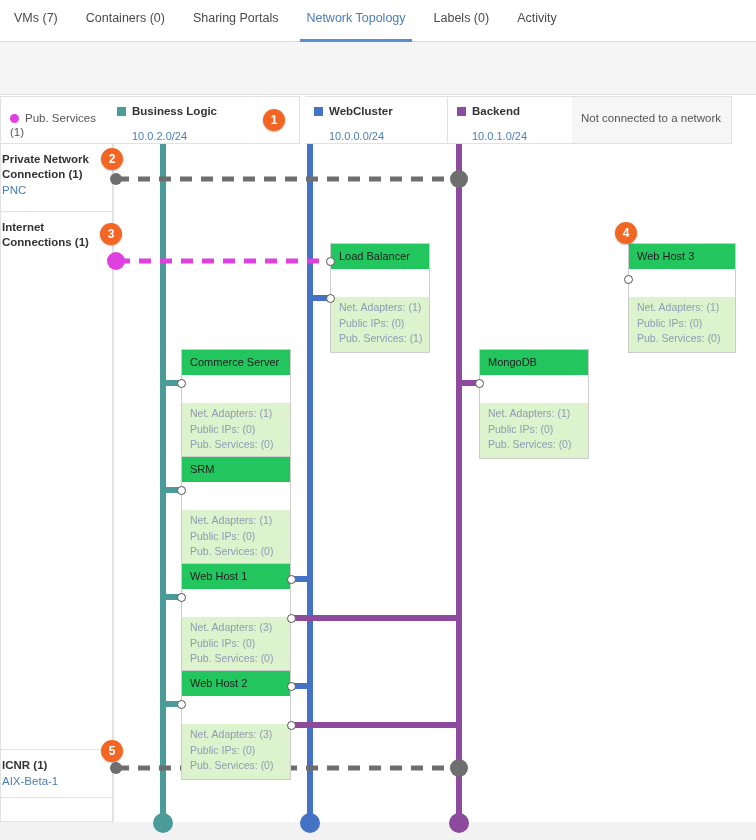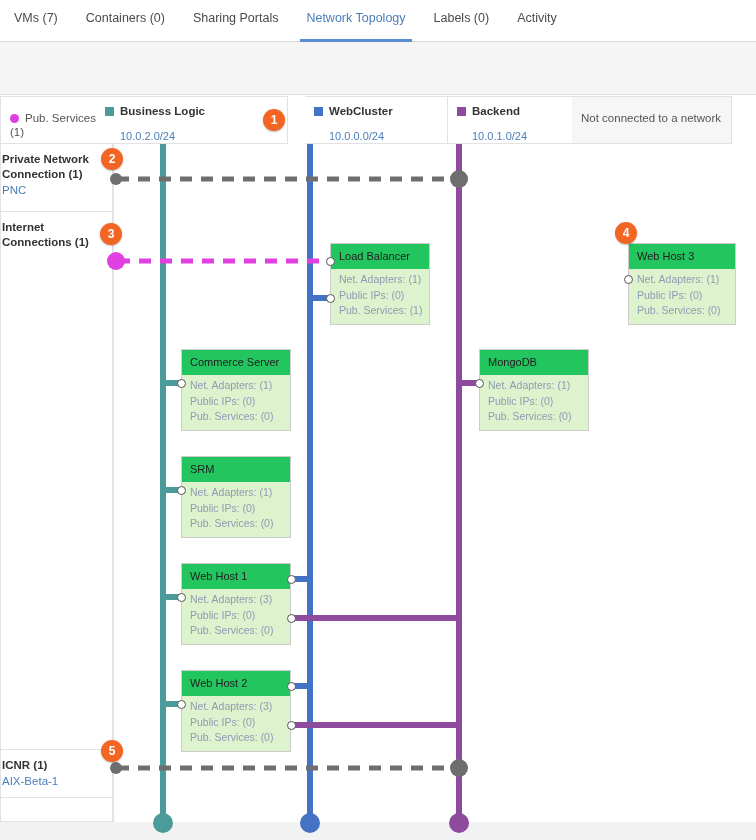--- a/index.html
+++ b/index.html
@@ -93,21 +93,21 @@
     position:absolute;width:100px;box-sizing:border-box;
     border:1px solid #cccccc;background:#ffffff;
     z-index:6;
   }
   .node-h{
     font-size:11px;font-weight:normal;color:#222;
     padding:6px 7px 6px 8px;background:#22c55e;line-height:13px;
     white-space:nowrap;
   }
   .node-b{
-    background:#ddf3cd;padding:3px 7px 5px 8px;
+    background:#ddf3cd;padding:3px 7px 5px 8px;margin-top:28px;
   }
   .node-b div{
     font-size:10.5px;color:#8f9bb3;line-height:15.5px;white-space:nowrap;
   }
   
   .port{
     position:absolute;width:9px;height:9px;border-radius:50%;
     background:#ffffff;border:1.5px solid #555;
     z-index:8;box-sizing:border-box;
   }
@@ -136,21 +136,21 @@
   </div>
   <div class="subbar"></div>
 
   <div class="hdr">
     <div class="hdr-cell first" style="left:0;width:113px;">
       <div class="hdr-plain">
         <span class="dot-pub"></span><span>Pub. Services (1)</span>
       </div>
     </div>
 
-    <div class="hdr-cell" style="left:96px;width:192px;">
+    <div class="hdr-cell" style="left:108px;width:192px;">
       <div class="hdr-title">
         <span class="swatch" style="background:#4b9b9b"></span><span>Business Logic</span>
       </div>
       <div class="hdr-sub" style="padding-left:15px">10.0.2.0/24</div>
     </div>
 
     <div class="hdr-cell" style="left:305px;width:143px;">
       <div class="hdr-title">
         <span class="swatch" style="background:#4472c4"></span><span>WebCluster</span>
       </div>

